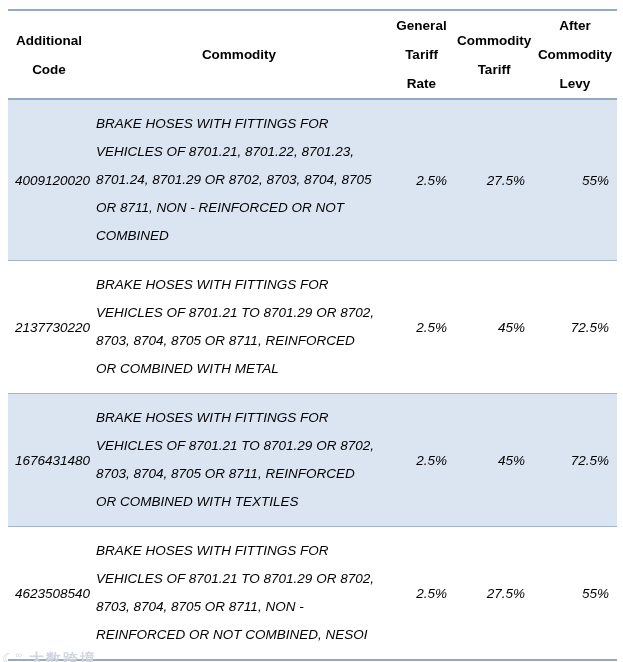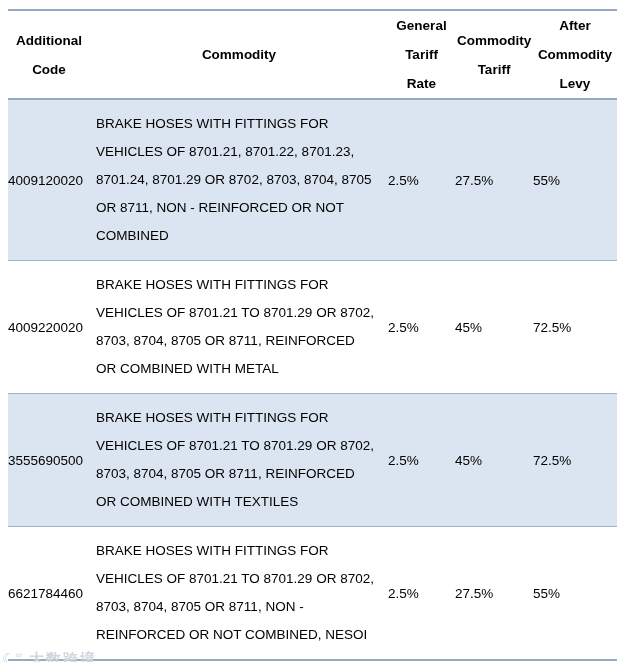--- a/index.html
+++ b/index.html
@@ -36,28 +36,28 @@
     line-height: 29px;
     text-align: center;
     vertical-align: middle;
     padding: 0 2px;
   }
   tbody tr { height: 112px; }
   tbody tr.alt { background: #dbe5f1; }
   tbody tr { border-bottom: 1px solid #9fb5ce; }
   tbody tr:last-child { border-bottom: 2px solid #94a9c3; }
 
-  td { vertical-align: middle; font-size: 13.5px; }
-  td.code { text-align: left; margin-top: 9px; }
+  td { vertical-align: middle; font-size: 13.5px; font-style: italic; }
+  td.code { text-align: right; margin-top: 9px; }
   td.commodity {
     text-align: left;
     padding: 10px 12px 10px 6px;
     line-height: 28px;
   }
-  td.num { text-align: left; padding-right: 8px; }
+  td.num { text-align: right; padding-right: 8px; }
 
   .watermark {
     position: absolute;
     left: 2px;
     top: 641px;
     font-size: 15px;
     font-weight: bold;
     letter-spacing: 2px;
     color: rgba(186, 192, 206, 0.65);
     text-shadow: 0 0 1px rgba(255,255,255,0.8);
@@ -96,35 +96,35 @@
     </thead>
     <tbody>
       <tr class="alt">
         <td class="code">4009120020</td>
         <td class="commodity">BRAKE HOSES WITH FITTINGS FOR VEHICLES OF 8701.21, 8701.22, 8701.23, 8701.24, 8701.29 OR 8702, 8703, 8704, 8705 OR 8711, NON - REINFORCED OR NOT COMBINED</td>
         <td class="num">2.5%</td>
         <td class="num">27.5%</td>
         <td class="num">55%</td>
       </tr>
       <tr>
-        <td class="code">4009220020</td>
+        <td class="code">2137730220</td>
         <td class="commodity">BRAKE HOSES WITH FITTINGS FOR VEHICLES OF 8701.21 TO 8701.29 OR 8702, 8703, 8704, 8705 OR 8711, REINFORCED OR COMBINED WITH METAL</td>
         <td class="num">2.5%</td>
         <td class="num">45%</td>
         <td class="num">72.5%</td>
       </tr>
       <tr class="alt">
-        <td class="code">3555690500</td>
+        <td class="code">1676431480</td>
         <td class="commodity">BRAKE HOSES WITH FITTINGS FOR VEHICLES OF 8701.21 TO 8701.29 OR 8702, 8703, 8704, 8705 OR 8711, REINFORCED OR COMBINED WITH TEXTILES</td>
         <td class="num">2.5%</td>
         <td class="num">45%</td>
         <td class="num">72.5%</td>
       </tr>
       <tr>
-        <td class="code">6621784460</td>
+        <td class="code">4623508540</td>
         <td class="commodity">BRAKE HOSES WITH FITTINGS FOR VEHICLES OF 8701.21 TO 8701.29 OR 8702, 8703, 8704, 8705 OR 8711, NON - REINFORCED OR NOT COMBINED, NESOI</td>
         <td class="num">2.5%</td>
         <td class="num">27.5%</td>
         <td class="num">55%</td>
       </tr>
     </tbody>
   </table>
 
   <div class="watermark">
     <span class="wm-icon"><span>☾</span><span class="wm-sup">∞</span></span>

